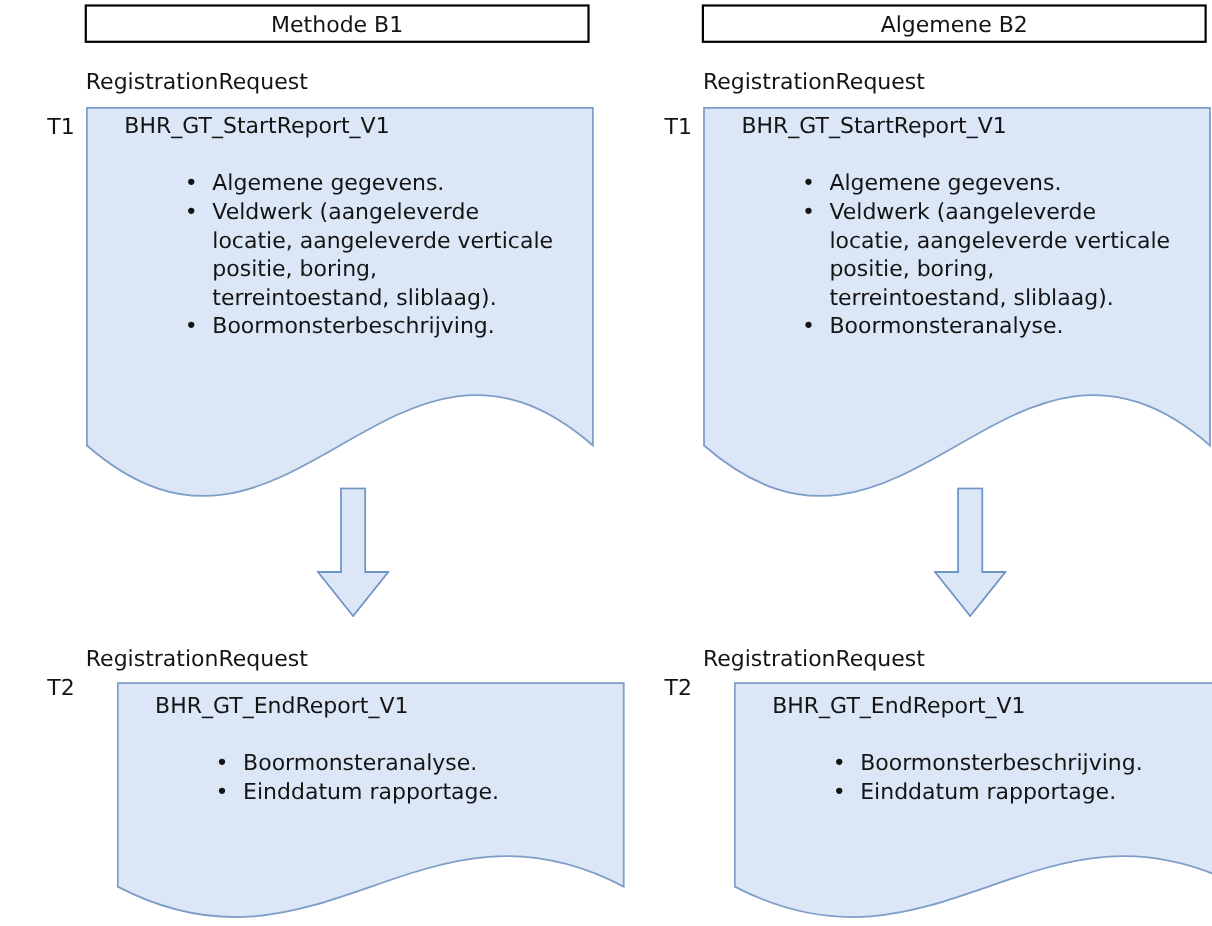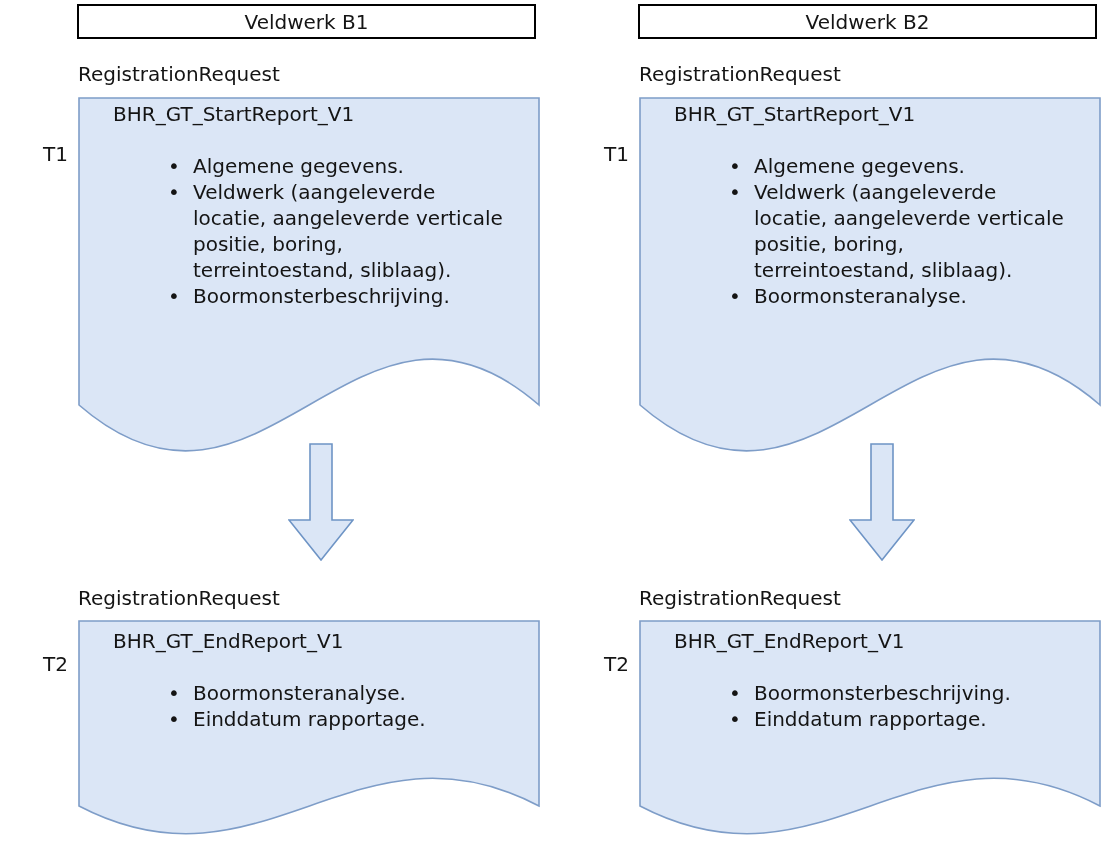--- a/index.html
+++ b/index.html
@@ -32,28 +32,28 @@
 
   .req-label{
     position:absolute;left:78px;width:462px;
     font-size:20px;line-height:26px;
   }
   .req1{top:61px;}
   .req2{top:585px;}
 
   .time-label{
     position:absolute;left:14px;width:54px;text-align:right;
-    font-size:20px;line-height:26px;margin-top:39px;
+    font-size:20px;line-height:26px;
   }
   .t1{top:102px;}
   .t2{top:612px;}
 
   .doc{position:absolute;left:78px;}
   .doc1{top:97px;width:463px;height:357px;}
-  .doc2{top:620px;width:463px;height:215px;}
+  .doc2{top:620px;width:463px;height:215px;margin-left:28px;}
   .doc svg{position:absolute;left:0;top:0;display:block;}
   .doc-shape-path{
     fill:var(--doc-fill);
     stroke:var(--doc-border);
     stroke-width:1.6;
   }
   .doc-content{position:absolute;left:0;top:0;width:100%;padding-left:30px;}
   .doc-title{
     padding:4px 4px 0 5px;font-size:20px;line-height:26px;white-space:nowrap;
   }
@@ -73,21 +73,21 @@
     stroke-linejoin:miter;
   }
 </style>
 </head>
 <body>
 
 <div class="canvas">
 
   <div class="column col-b1">
     <div class="header-box">
-      <span>Veldwerk B1</span>
+      <span>Methode B1</span>
     </div>
 
     <div class="req-label req1">RegistrationRequest</div>
     <div class="time-label t1">T1</div>
 
     <div class="doc doc1">
       <svg width="463" height="357" viewBox="0 0 463 357" aria-hidden="true">
         <path class="doc-shape-path" d="M1,1 L461,1 L461,308 C 278,149 184,467 1,308 Z"></path>
       </svg>
       <div class="doc-content">
@@ -144,21 +144,21 @@
                 <div>Einddatum rapportage.</div>
               </span>
             </li>
           </ul>
       </div>
     </div>
   </div>
 
   <div class="column col-b2">
     <div class="header-box">
-      <span>Veldwerk B2</span>
+      <span>Algemene B2</span>
     </div>
 
     <div class="req-label req1">RegistrationRequest</div>
     <div class="time-label t1">T1</div>
 
     <div class="doc doc1">
       <svg width="463" height="357" viewBox="0 0 463 357" aria-hidden="true">
         <path class="doc-shape-path" d="M1,1 L461,1 L461,308 C 278,149 184,467 1,308 Z"></path>
       </svg>
       <div class="doc-content">

